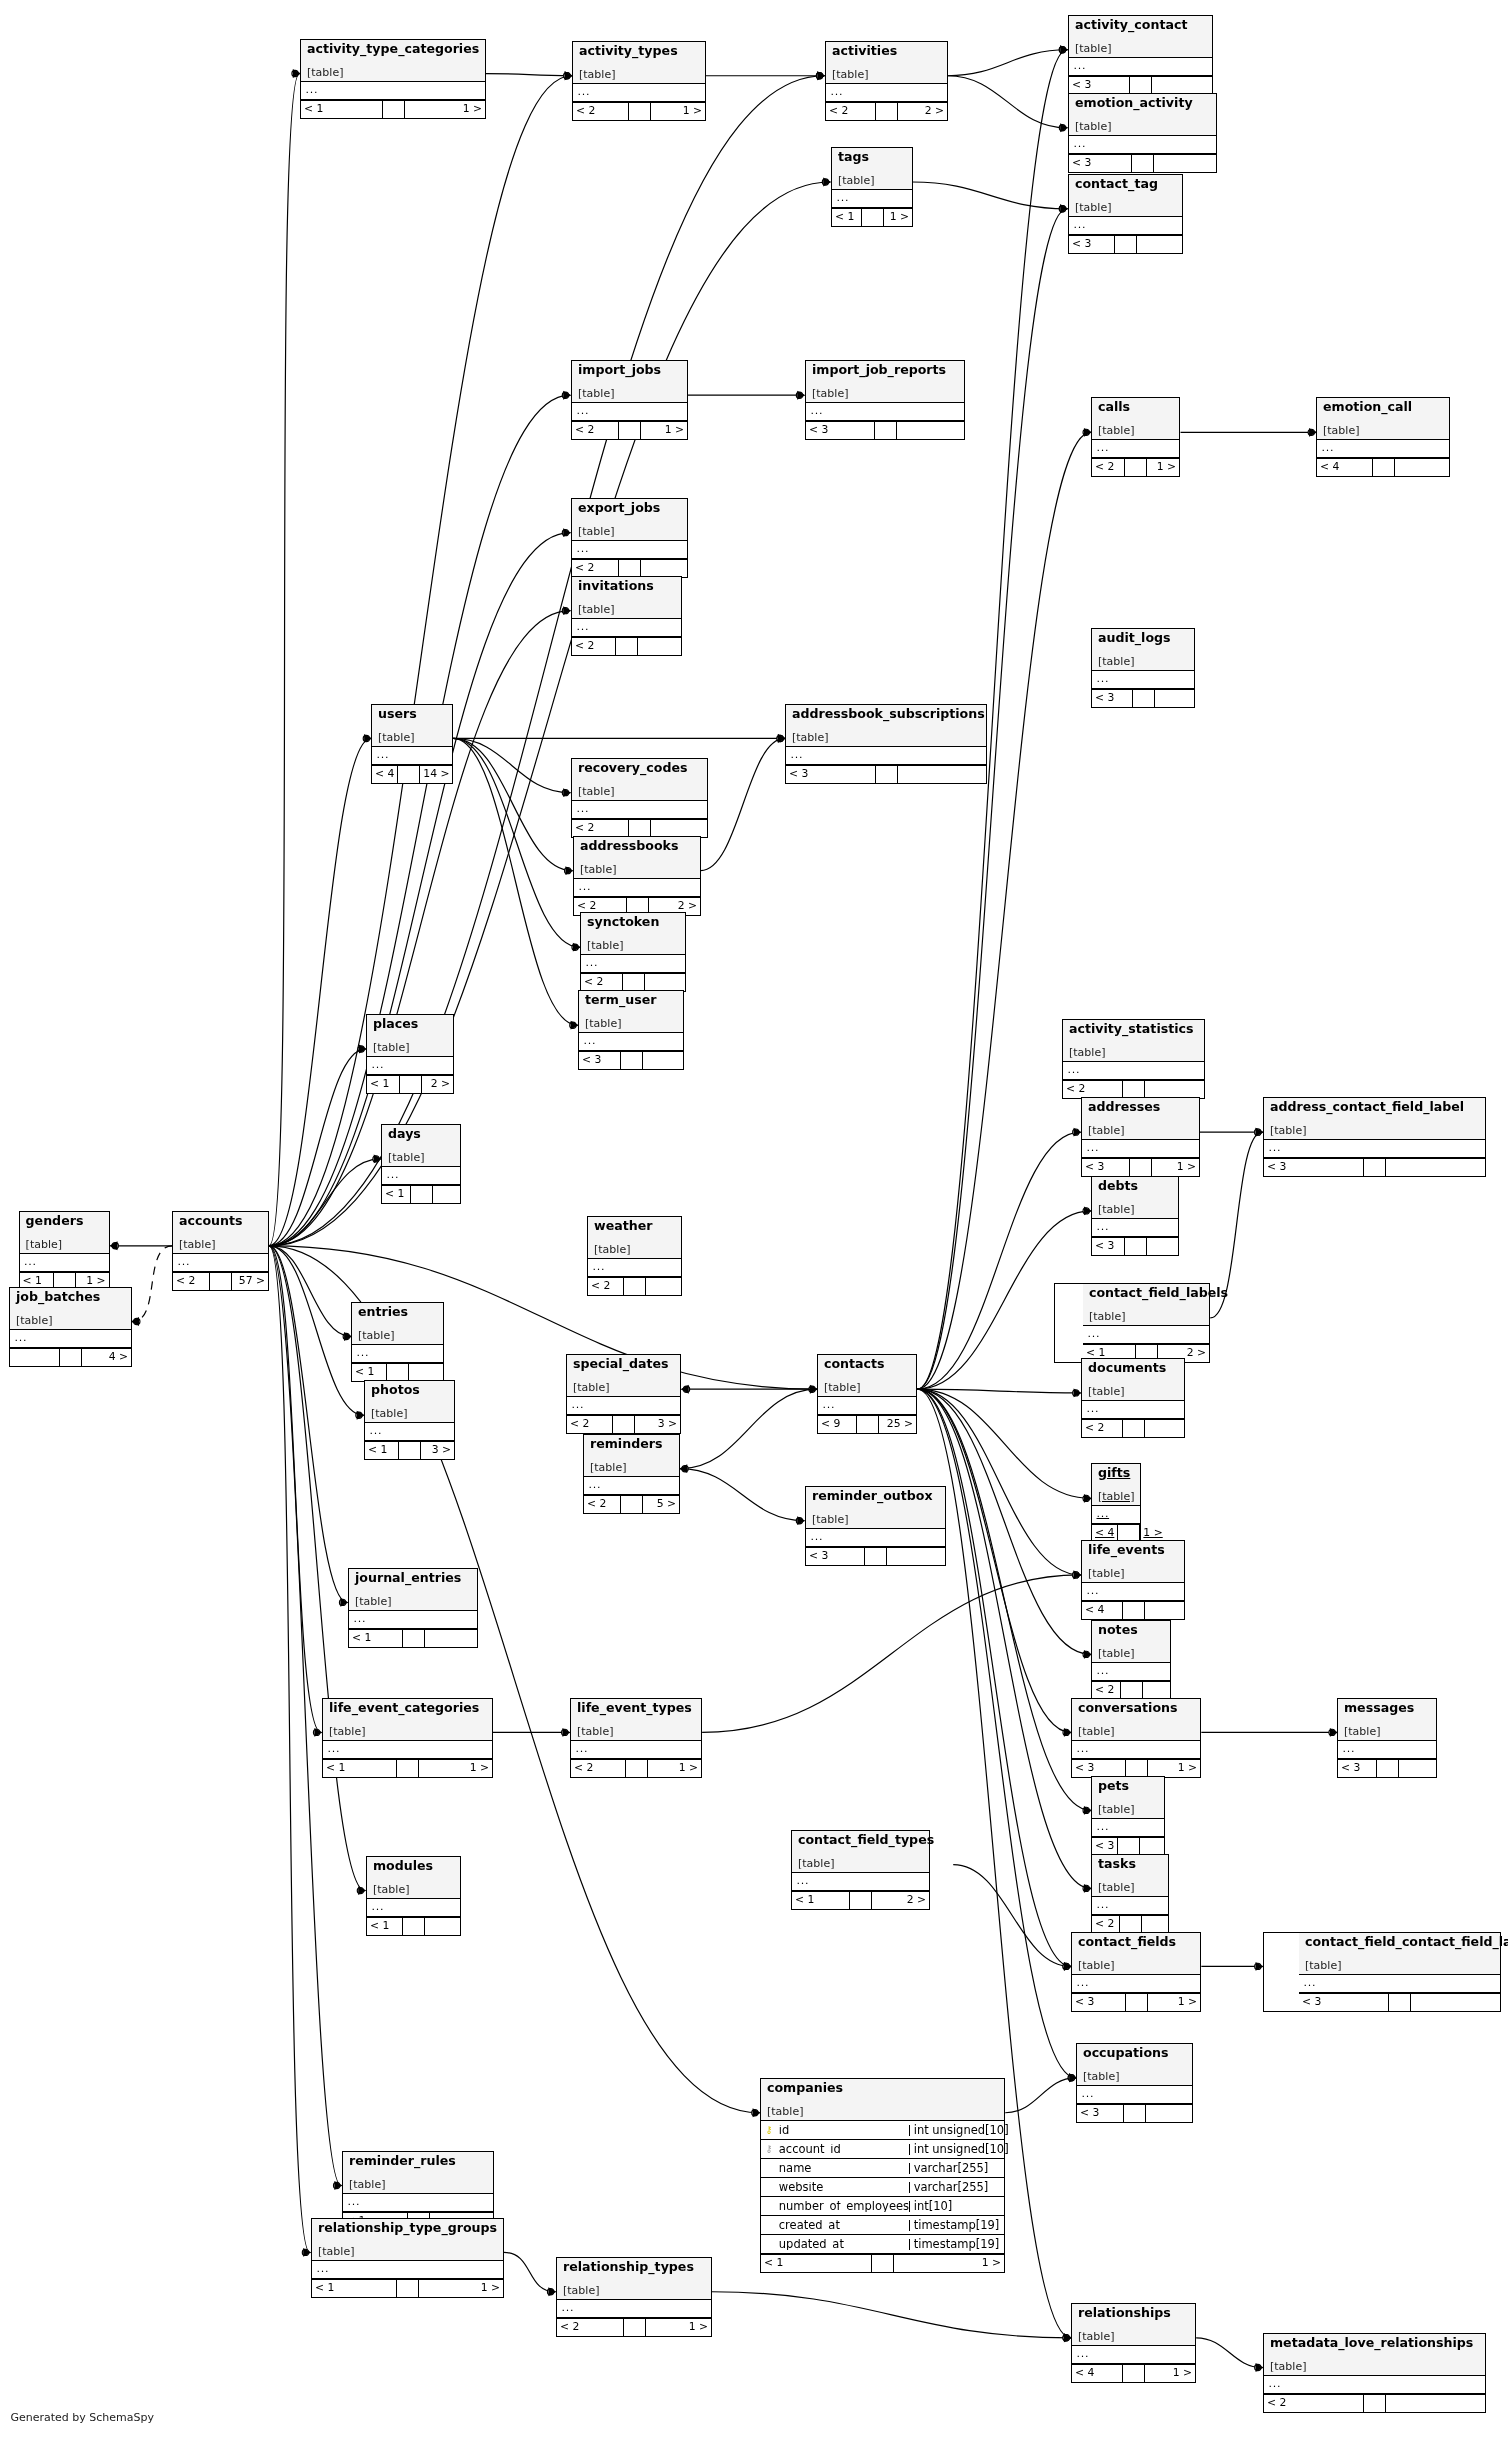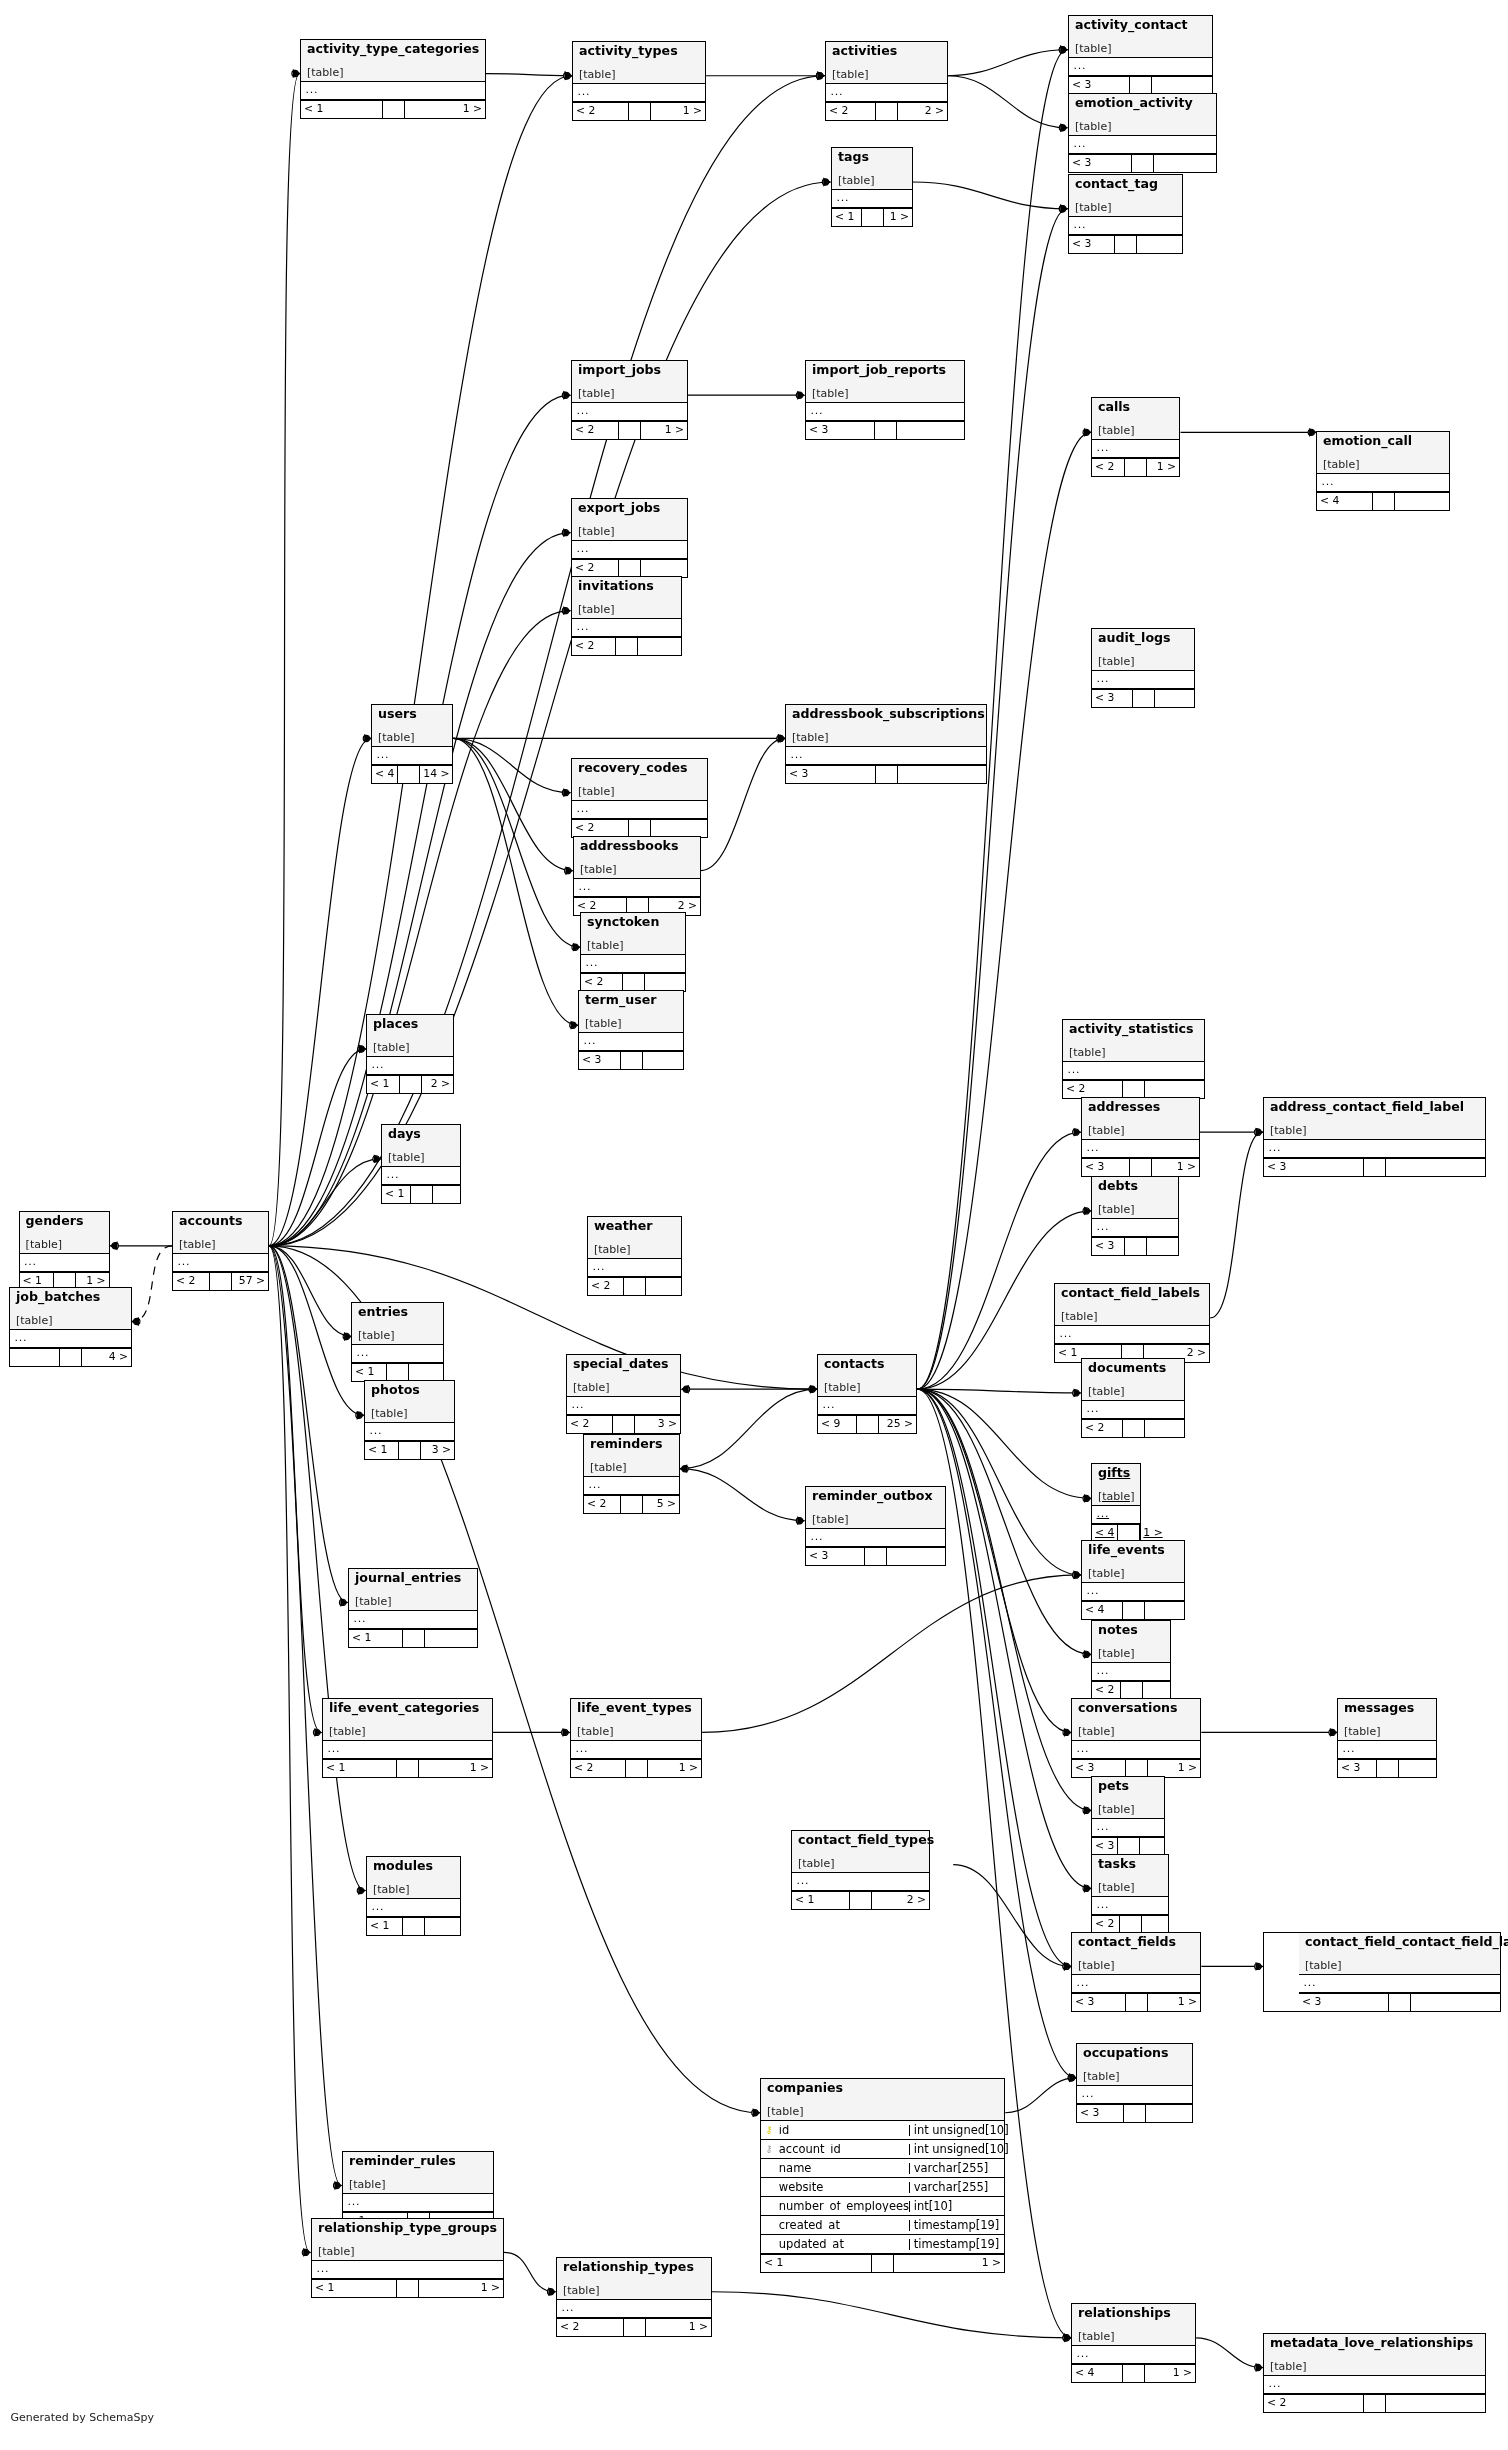--- a/index.html
+++ b/index.html
@@ -437,21 +437,21 @@
           <span class="node-name">calls</span>
           <span class="node-tag">[table]</span>
         </div>
         <div class="node-body">...</div>
         <div class="node-foot">
           <div class="foot-l">&lt; 2</div>
           <div class="foot-m"></div>
           <div class="foot-r">1 &gt;</div>
         </div>
       </div>
-      <div class="node" style="left: 1316px; top: 397px; width: 134px; margin-top: 34px;">
+      <div class="node" style="left: 1316px; top: 397px; width: 134px;">
         <div class="node-head">
           <span class="node-name">emotion_call</span>
           <span class="node-tag">[table]</span>
         </div>
         <div class="node-body">...</div>
         <div class="node-foot">
           <div class="foot-l">&lt; 4</div>
           <div class="foot-m"></div>
           <div class="foot-r"></div>
         </div>
@@ -665,21 +665,21 @@
           <span class="node-name">accounts</span>
           <span class="node-tag">[table]</span>
         </div>
         <div class="node-body">...</div>
         <div class="node-foot">
           <div class="foot-l">&lt; 2</div>
           <div class="foot-m"></div>
           <div class="foot-r">57 &gt;</div>
         </div>
       </div>
-      <div class="node" style="left: 1054px; top: 1283px; width: 156px;">
+      <div class="node" style="left: 1054px; top: 1283px; width: 156px; padding-left: 28px;">
         <div class="node-head">
           <span class="node-name">contact_field_labels</span>
           <span class="node-tag">[table]</span>
         </div>
         <div class="node-body">...</div>
         <div class="node-foot">
           <div class="foot-l">&lt; 1</div>
           <div class="foot-m"></div>
           <div class="foot-r">2 &gt;</div>
         </div>

